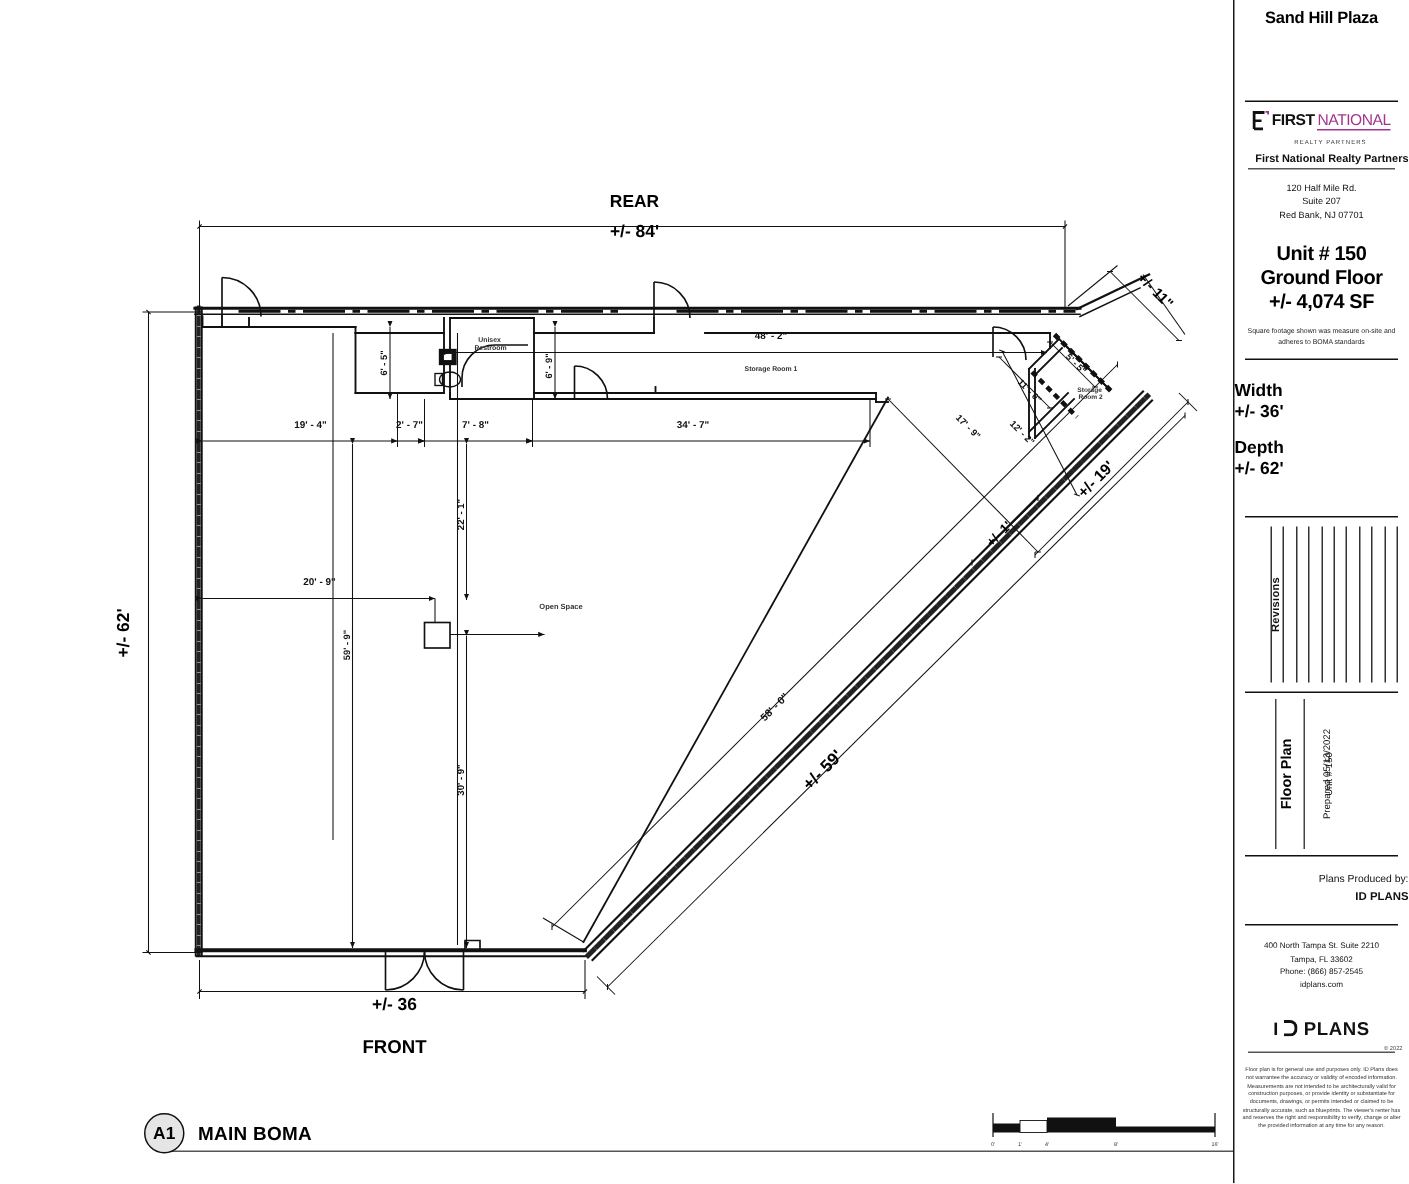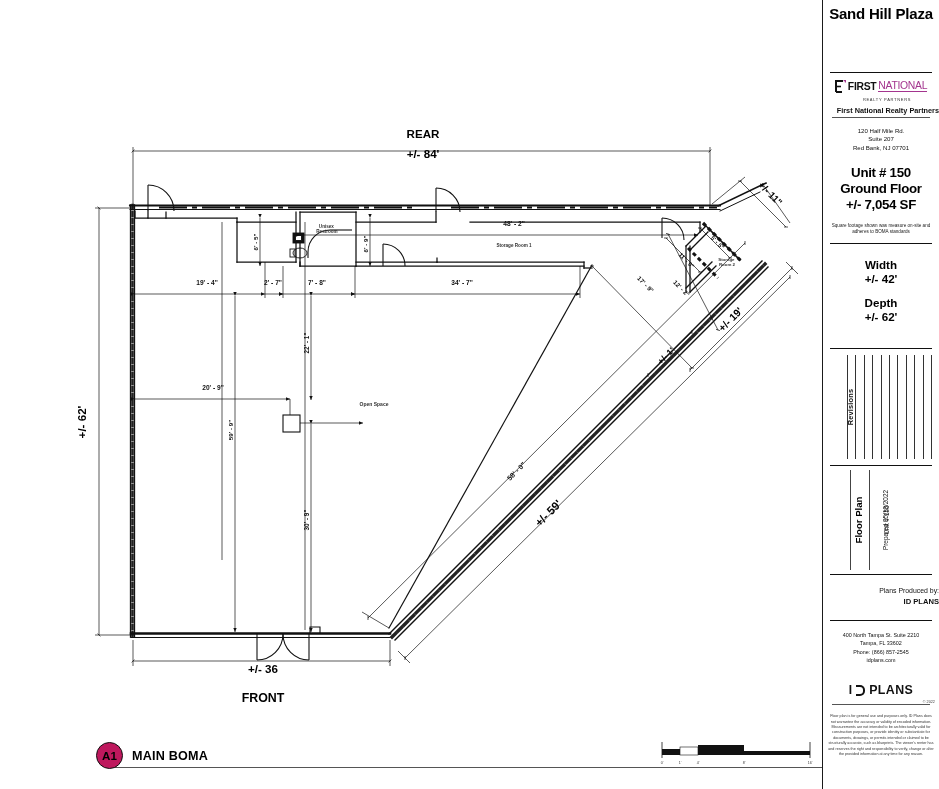--- a/index.html
+++ b/index.html
@@ -29,21 +29,21 @@
   #sidebar {
     position: absolute;
     left: 822px; top: 0;
     width: 117px; height: 789px;
     background: #ffffff;
     border-left: 1.6px solid #1a1a1a;
     padding: 0;
   }
 
   .sb-project-title {
-    font-size: 15px;
+    font-size: 11px;
     font-weight: bold;
     color: #000;
     text-align: center;
     letter-spacing: -0.2px;
     padding-top: 6px;
     line-height: 1.1;
   }
   .sb-rule {
     border: none;
     border-top: 1.3px solid #111;
@@ -120,21 +120,21 @@
     letter-spacing: -0.3px;
   }
   .sb-note {
     font-size: 4.6px;
     color: #222;
     text-align: center;
     line-height: 1.4;
     padding: 9px 6px 0 6px;
   }
   .sb-wd {
-    text-align: center;
+    text-align: left;
     padding-top: 14px;
     line-height: 1.2;
   }
   .sb-wd div {
     font-size: 11.6px;
     font-weight: bold;
     color: #000;
   }
   .sb-wd .gap { height: 10px; font-size: 0; }
 
@@ -263,21 +263,21 @@
     display: flex;
     align-items: center;
     gap: 0;
   }
   .sheet-bubble {
     width: 27px; height: 27px;
     border: 1.7px solid #111;
     border-radius: 50%;
     display: flex; align-items: center; justify-content: center;
     font-size: 11.6px; font-weight: bold; color: #000;
-    background: #be185d;
+    background: #e5e5e5;
     z-index: 2;
   }
   .sheet-name {
     font-size: 12.6px;
     font-weight: bold;
     color: #000;
     margin-left: 9px;
     letter-spacing: 0.2px;
   }
   #sheet-rule {
@@ -595,31 +595,31 @@
 
     <div class="sb-address">
       <div>120 Half Mile Rd.</div>
       <div>Suite 207</div>
       <div>Red Bank, NJ 07701</div>
     </div>
 
     <div class="sb-unit">
       <div>Unit # 150</div>
       <div>Ground Floor</div>
-      <div>+/- 7,054  SF</div>
+      <div>+/- 4,074  SF</div>
     </div>
 
     <div class="sb-note">Square footage shown was measure on-site and adheres to BOMA standards</div>
 
     <div style="height:8px"></div>
     <hr class="sb-rule">
 
     <div class="sb-wd">
       <div>Width</div>
-      <div>+/- 42'</div>
+      <div>+/- 36'</div>
       <div class="gap"></div>
       <div>Depth</div>
       <div>+/- 62'</div>
     </div>
 
     <div style="height:24px"></div>
     <hr class="sb-rule">
 
     <div class="rev-block">
       <div class="rev-label">Revisions</div>

